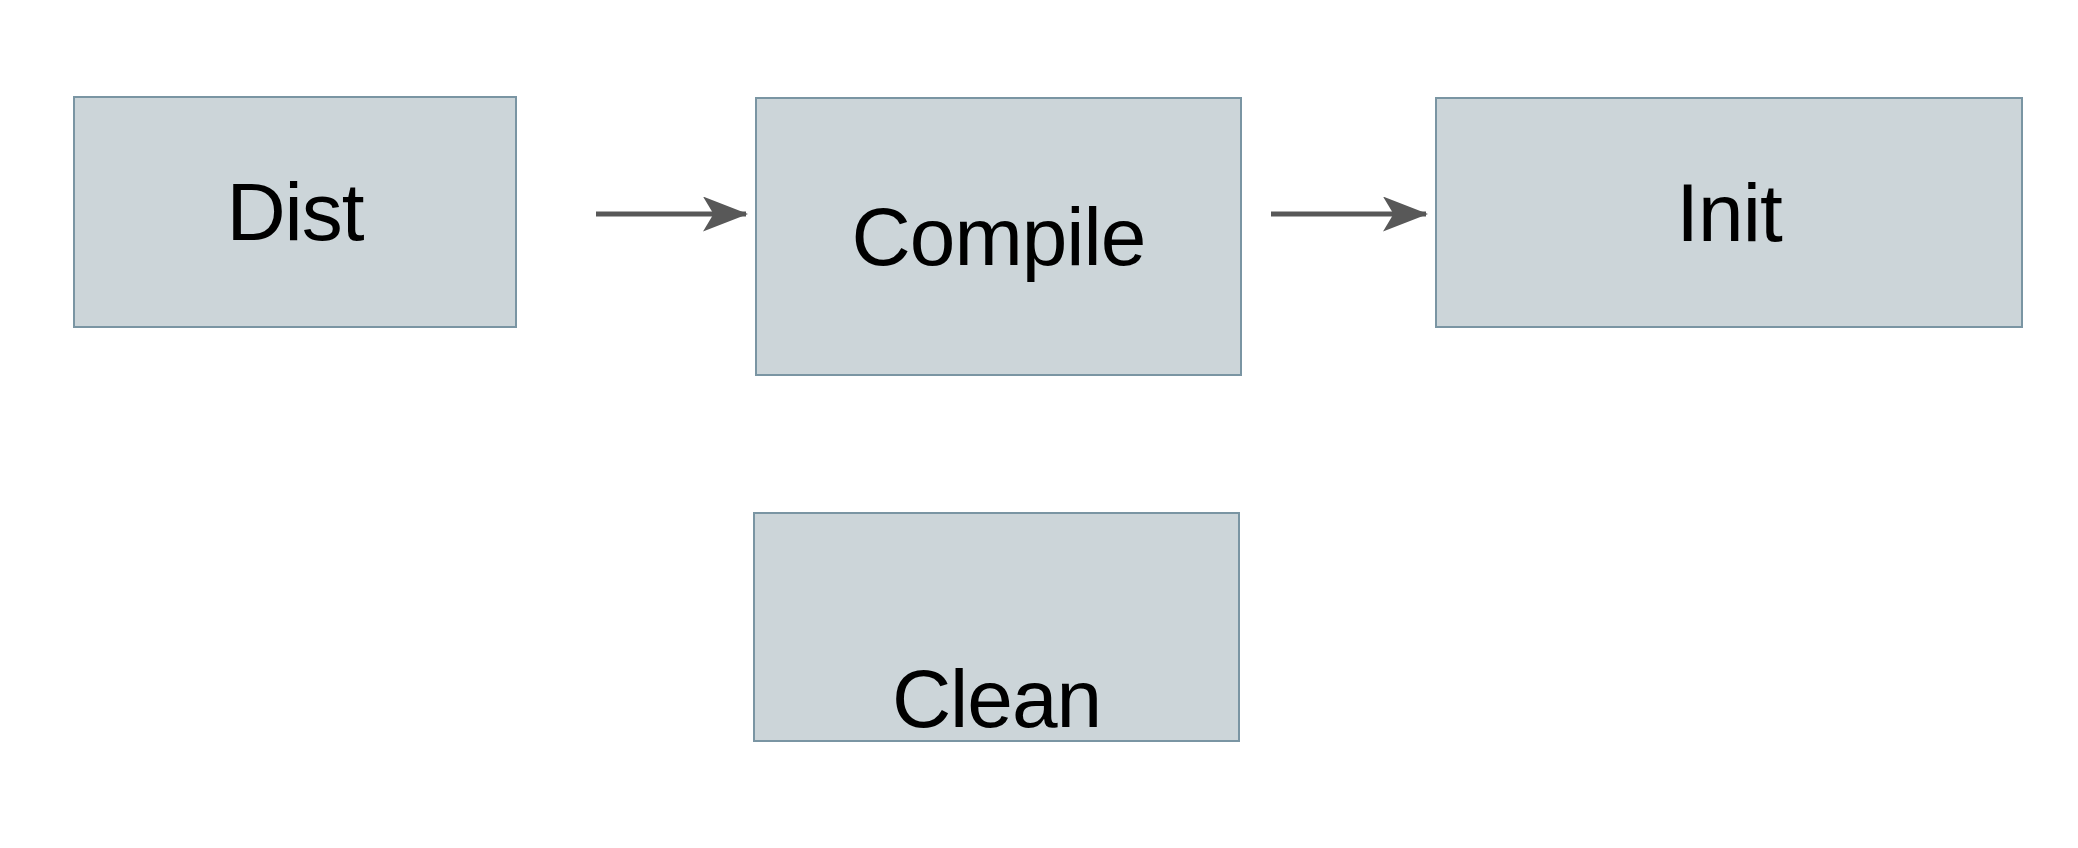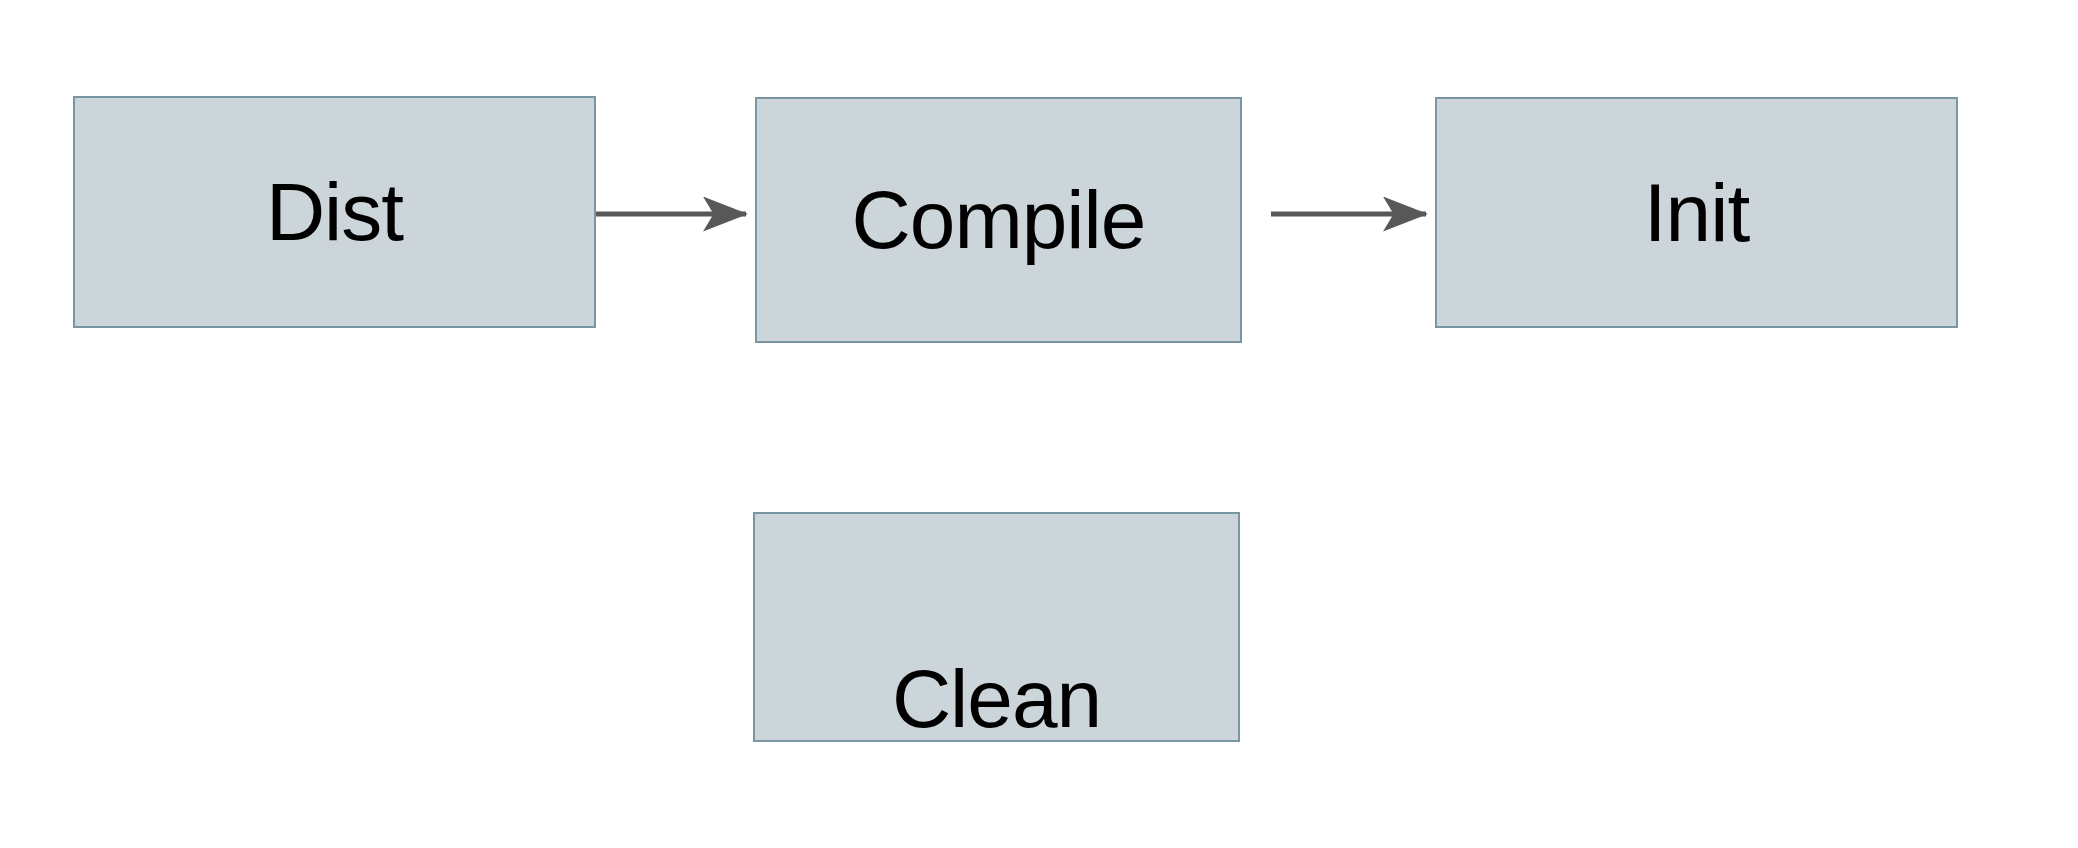--- a/index.html
+++ b/index.html
@@ -43,23 +43,23 @@
     top: 0;
     width: 2078px;
     height: 848px;
     pointer-events: none;
   }
   .edge-line {
     pointer-events: auto;
   }
 
   
-  #node-dist    { left: 73px;   top: 96px;  width: 523px; height: 232px; }
-  #node-compile { left: 755px;  top: 97px;  width: 487px; height: 246px; }
-  #node-init    { left: 1435px; top: 97px;  width: 523px; height: 231px; }
+  #node-dist    { left: 73px;   top: 96px;  width: 444px; height: 232px; }
+  #node-compile { left: 755px;  top: 97px;  width: 487px; height: 279px; }
+  #node-init    { left: 1435px; top: 97px;  width: 588px; height: 231px; }
   #node-clean   { left: 753px;  top: 512px; width: 487px; height: 230px; align-items: flex-end; }
 </style>
 </head>
 <body>
 
 <div id="canvas">
 
   <svg class="edge-layer" viewBox="0 0 2078 848" width="2078" height="848" xmlns="http://www.w3.org/2000/svg">
     <defs>
       <marker id="arrowhead" markerWidth="9" markerHeight="7" refX="8.6" refY="3.5" orient="auto" markerUnits="strokeWidth">

